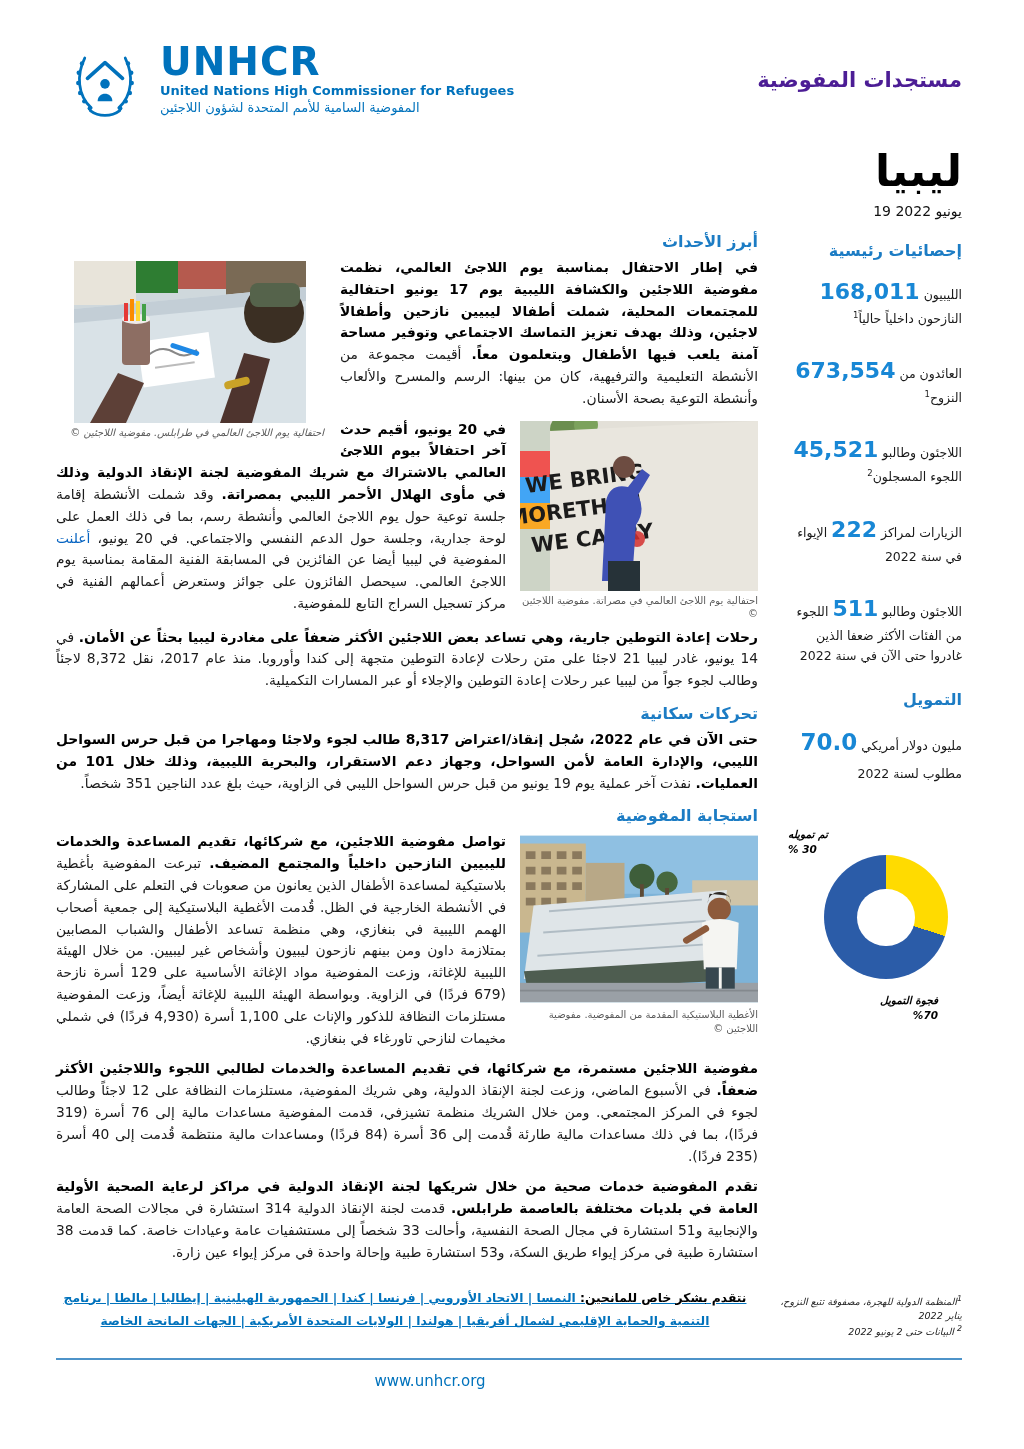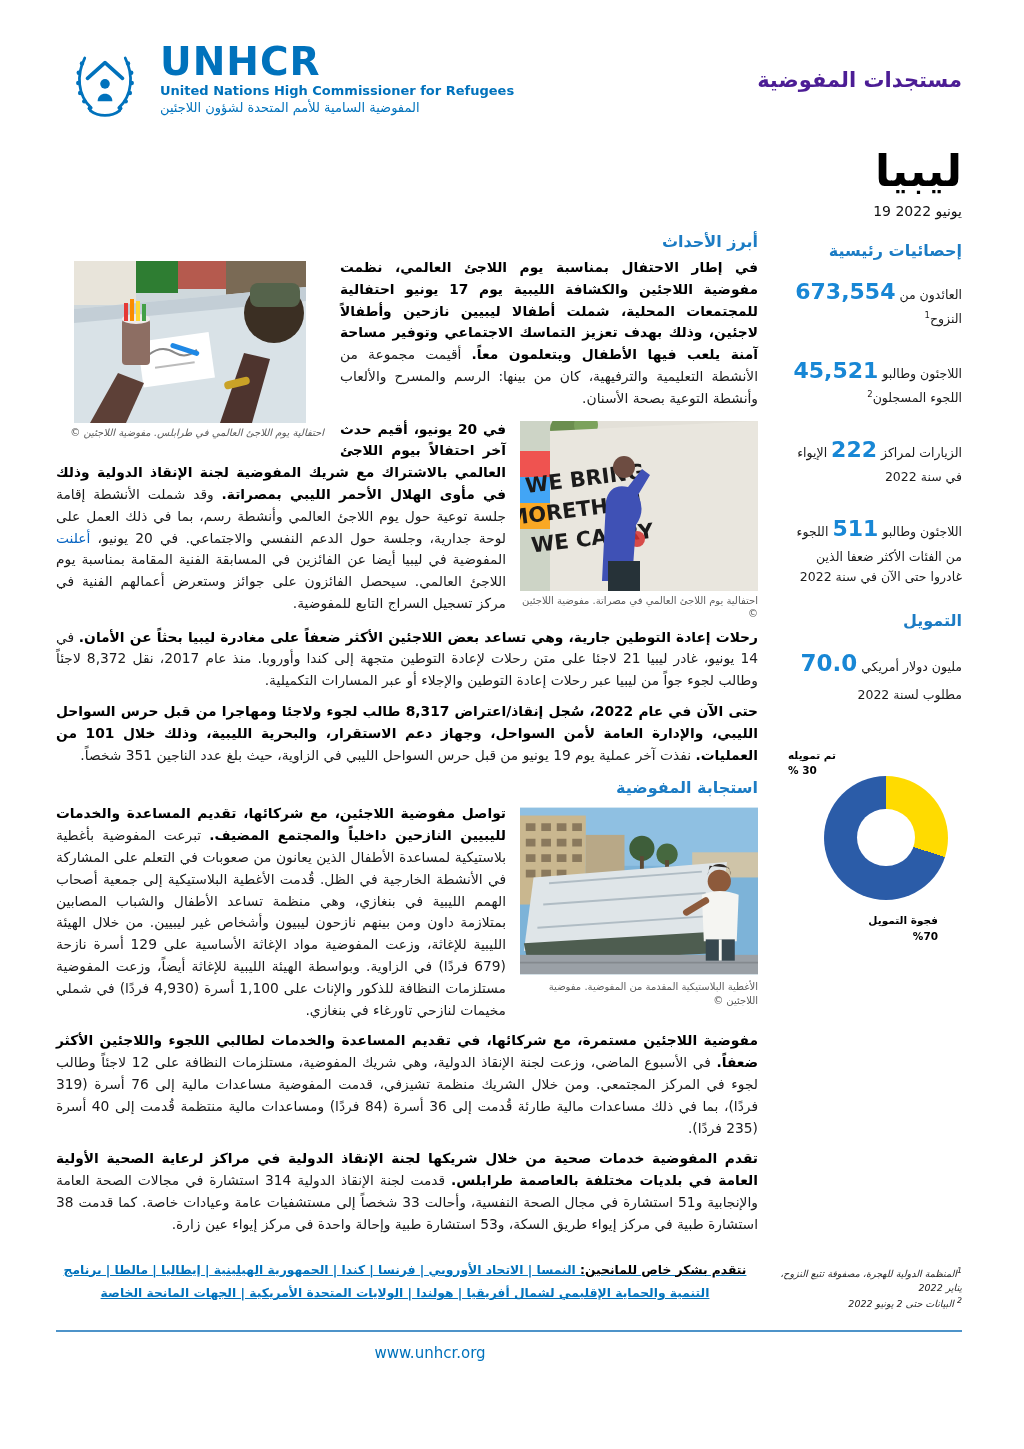--- a/index.html
+++ b/index.html
@@ -26,21 +26,21 @@
   .side-heading  { color:#1C7CC4; font-weight:bold; font-size:16px; margin-top:22px; margin-bottom:14px; }
   .stat { margin-bottom:24px; font-size:12.5px; line-height:1.6; color:#1a1a1a; text-align:right; }
   .stat .num { color:#1887D5; font-weight:bold; font-size:22px; }
   .stat sup, .funding sup { font-size:8.5px; }
   .funding-line { font-size:12.5px; line-height:1.7; text-align:right; }
   .funding-line .num { color:#1887D5; font-weight:bold; font-size:23px; }
   .funding-req { font-size:12.5px; margin-top:4px; text-align:right; }
   .chart-wrap { position:relative; width:168px; height:196px; margin-top:46px; }
   .donut { position:absolute; top:28px; right:14px; width:124px; height:124px; border-radius:50%; }
   .donut::after { content:""; position:absolute; inset:27%; background:#fff; border-radius:50%; }
-  .donut-label { position:absolute; font-size:10.5px; font-weight:bold; color:#000; line-height:1.45; }
+  .donut-label { position:absolute; font-size:10.5px; font-weight:bold; color:#000; line-height:1.45;font-style:italic; }
   .donut-label .pct { direction:ltr; unicode-bidi:isolate; display:block; }
   .label-funded { top:0; left:-6px; text-align:left; }
   .label-gap    { bottom:0; right:24px; text-align:right; }
   
   .section-h { color:#1C7CC4; font-weight:bold; font-size:16px; margin:12px 0 6px; clear:none; }
   .para { font-size:13.8px; line-height:1.58; text-align:justify; margin-bottom:9px; }
   .para b { color:#000; }
   .para a { color:#0563C1; text-decoration:none; cursor:pointer; }
   .clear { clear:both; }
   .figure { font-size:10px; color:#595959; }
@@ -100,20 +100,25 @@
 </div>
 
 <div class="content">
 
   <aside class="sidebar">
     <div class="country-title">ليبيا</div>
     <div class="report-date">19 يونيو 2022</div>
 
     <div class="side-heading">إحصائيات رئيسية</div>
 
+    <div class="stat">
+      <span>الليبيون</span>
+      <span class="num">168,011</span>
+      <span>النازحون داخلياً حالياً</span><sup>1</sup>
+    </div>
     <div class="stat">
       <span>العائدون من</span>
       <span class="num">673,554</span>
       <span>النزوح</span><sup>1</sup>
     </div>
     <div class="stat">
       <span>اللاجئون وطالبو</span>
       <span class="num">45,521</span>
       <span>اللجوء المسجلون</span><sup>2</sup>
     </div>
@@ -206,20 +211,21 @@
         <circle cx="104" cy="46" r="11" fill="#6d4c41"></circle>
         <rect x="88" y="140" width="32" height="30" fill="#263238"></rect>
       </svg>
       <div class="fig-caption">احتفالية يوم اللاجئ العالمي في مصراتة. مفوضية اللاجئين ©</div>
     </div>
 
     <p class="para"><b>في 20 يونيو، أقيم حدث آخر احتفالاً بيوم اللاجئ العالمي بالاشتراك مع شريك المفوضية لجنة الإنقاذ الدولية وذلك في مأوى الهلال الأحمر الليبي بمصراتة.</b><span> وقد شملت الأنشطة إقامة جلسة توعية حول يوم اللاجئ العالمي وأنشطة رسم، بما في ذلك العمل على لوحة جدارية، وجلسة حول الدعم النفسي والاجتماعي. في 20 يونيو، </span><a>أعلنت</a><span> المفوضية في ليبيا أيضا عن الفائزين في المسابقة الفنية المقامة بمناسبة يوم اللاجئ العالمي. سيحصل الفائزون على جوائز وستعرض أعمالهم الفنية في مركز تسجيل السراج التابع للمفوضية.</span></p>
 
     <p class="para clear"><b>رحلات إعادة التوطين جارية، وهي تساعد بعض اللاجئين الأكثر ضعفاً على مغادرة ليبيا بحثاً عن الأمان.</b><span> في 14 يونيو، غادر ليبيا 21 لاجئا على متن رحلات لإعادة التوطين متجهة إلى كندا وأوروبا. منذ عام 2017، نقل 8,372 لاجئاً وطالب لجوء جواً من ليبيا عبر رحلات إعادة التوطين والإجلاء أو عبر المسارات التكميلية.</span></p>
 
+    <h2 class="section-h">تحركات سكانية</h2>
     <p class="para"><b>حتى الآن في عام 2022، سُجل إنقاذ/اعتراض 8,317 طالب لجوء ولاجئا ومهاجرا من قبل حرس السواحل الليبي، والإدارة العامة لأمن السواحل، وجهاز دعم الاستقرار، والبحرية الليبية، وذلك خلال 101 من العمليات.</b><span> نفذت آخر عملية يوم 19 يونيو من قبل حرس السواحل الليبي في الزاوية، حيث بلغ عدد الناجين 351 شخصاً.</span></p>
 
     <h2 class="section-h">استجابة المفوضية</h2>
 
     <div class="figure fig-right3">
       <svg viewBox="0 0 246 172" height="172">
         <rect width="246" height="172" fill="#7db3d8"></rect>
         <rect x="0" y="0" width="246" height="60" fill="#8fc0e2"></rect>
         <rect x="0" y="8" width="68" height="92" fill="#c9b78f"></rect>
         <g fill="#8a795d">

